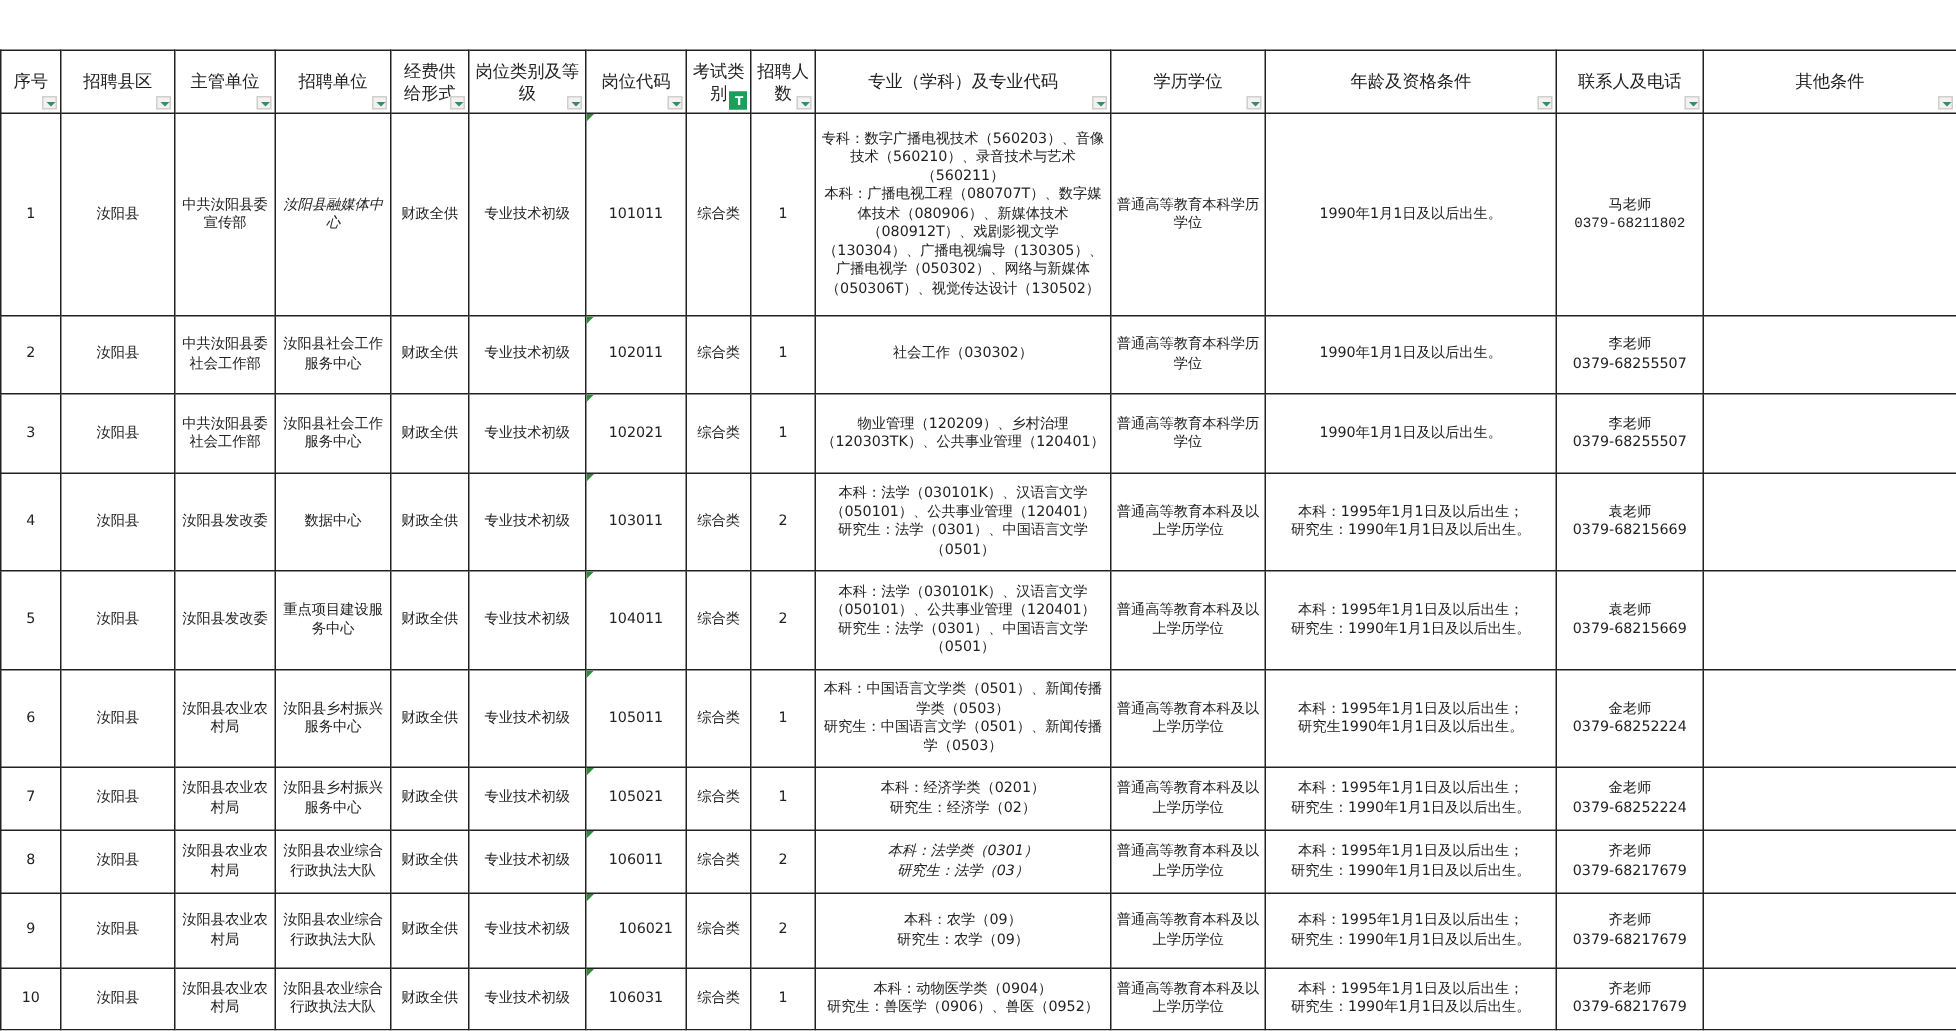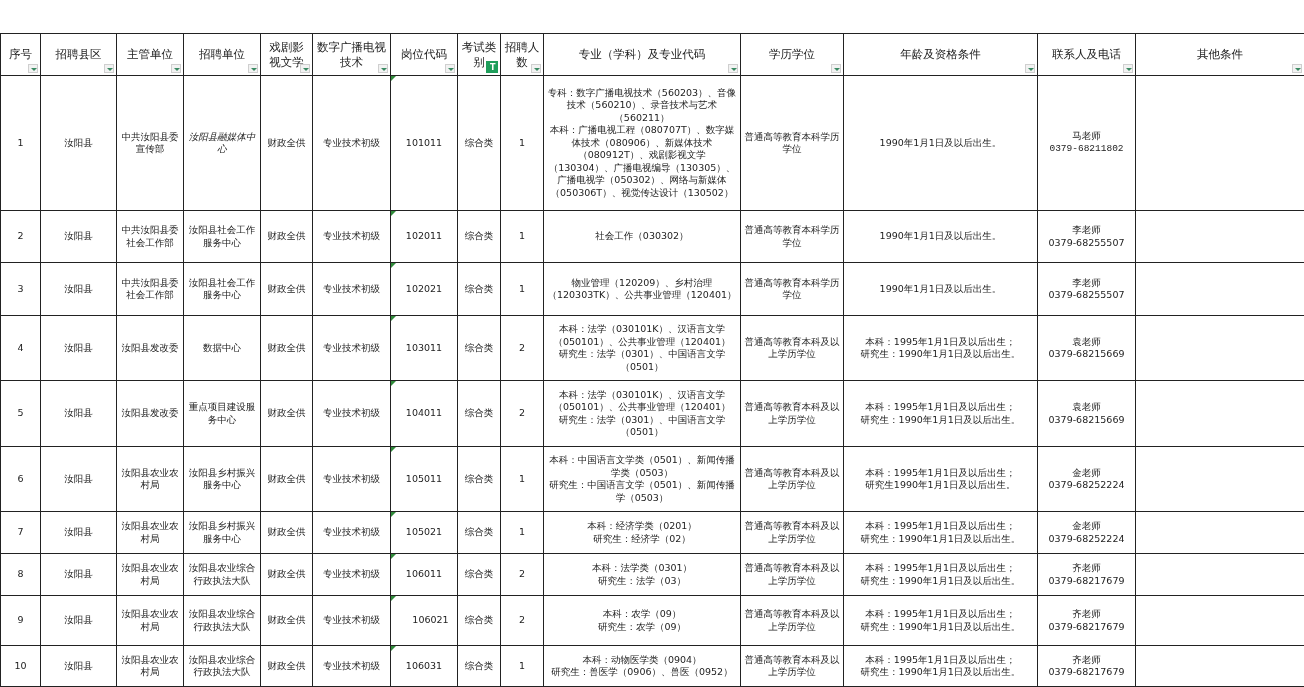--- a/index.html
+++ b/index.html
@@ -57,22 +57,22 @@
         <col style="width:194px">
       <col style="width:98px">
         <col style="width:169px">
     </colgroup>
     <thead>
       <tr id="header-row">
           <th><span>序号</span><span class="filter"></span></th>
           <th><span>招聘县区</span><span class="filter"></span></th>
           <th><span>主管单位</span><span class="filter"></span></th>
           <th><span>招聘单位</span><span class="filter"></span></th>
-          <th><span>戏剧影视文学</span><span class="filter"></span></th>
-          <th><span>数字广播电视技术</span><span class="filter"></span></th>
+          <th><span>经费供给形式</span><span class="filter"></span></th>
+          <th><span>岗位类别及等级</span><span class="filter"></span></th>
           <th><span>岗位代码</span><span class="filter"></span></th>
           <th><span>考试类别</span><span class="filter active"></span></th>
           <th><span>招聘人数</span><span class="filter"></span></th>
           <th><span>专业（学科）及专业代码</span><span class="filter"></span></th>
           <th><span>学历学位</span><span class="filter"></span></th>
           <th><span>年龄及资格条件</span><span class="filter"></span></th>
           <th><span>联系人及电话</span><span class="filter"></span></th>
           <th><span>其他条件</span><span class="filter"></span></th>
         </tr>
     </thead>
@@ -208,21 +208,21 @@
         <tr style="height: 42px;">
           <td style="white-space: pre-line;">8</td>
           <td style="white-space: pre-line;">汝阳县</td>
           <td style="white-space: pre-line;">汝阳县农业农村局</td>
           <td style="white-space: pre-line;">汝阳县农业综合行政执法大队</td>
           <td style="white-space: pre-line;">财政全供</td>
           <td style="white-space: pre-line;">专业技术初级</td>
           <td class="mark" style="white-space: pre-line;">106011</td>
           <td style="white-space: pre-line;">综合类</td>
           <td style="white-space: pre-line;">2</td>
-          <td class="major" style="white-space: pre-line;">本科：法学类（0301）
+          <td class="major" style="white-space: pre-line; font-style: italic;">本科：法学类（0301）
 研究生：法学（03）</td>
           <td style="white-space: pre-line;">普通高等教育本科及以上学历学位</td>
           <td style="white-space: pre-line;">本科：1995年1月1日及以后出生；
 研究生：1990年1月1日及以后出生。</td>
           <td style="white-space: pre-line;">齐老师
 0379-68217679</td>
           <td style="white-space: pre-line;"></td>
         </tr>
         <tr style="height: 50px;">
           <td style="white-space: pre-line;">9</td>

